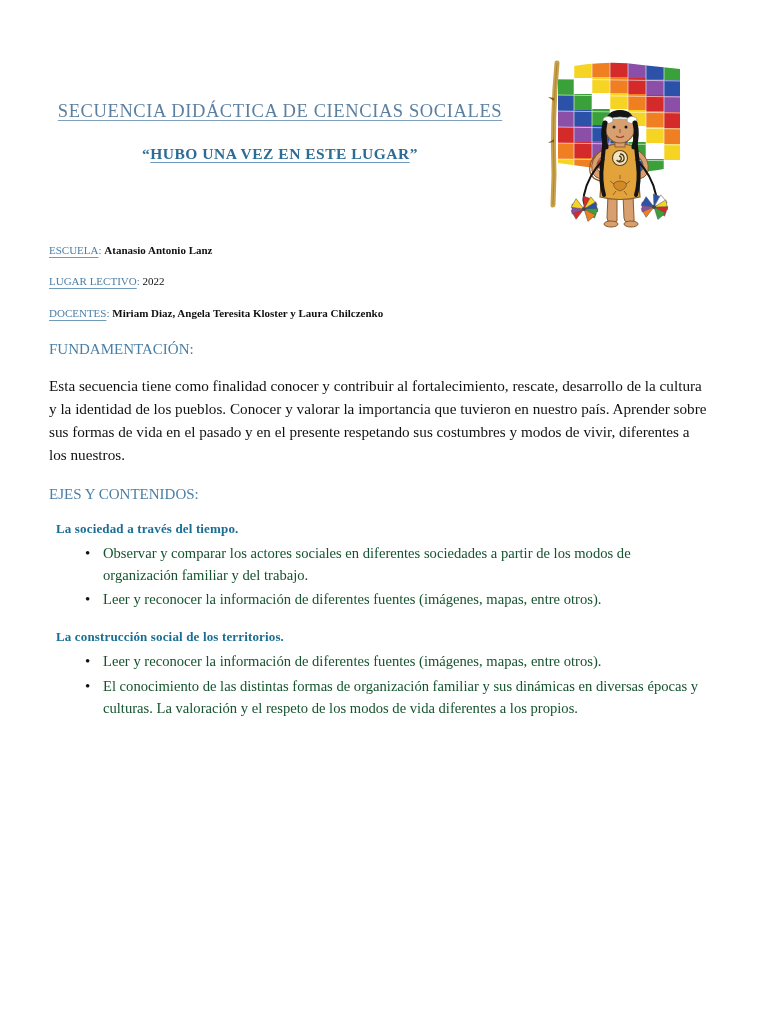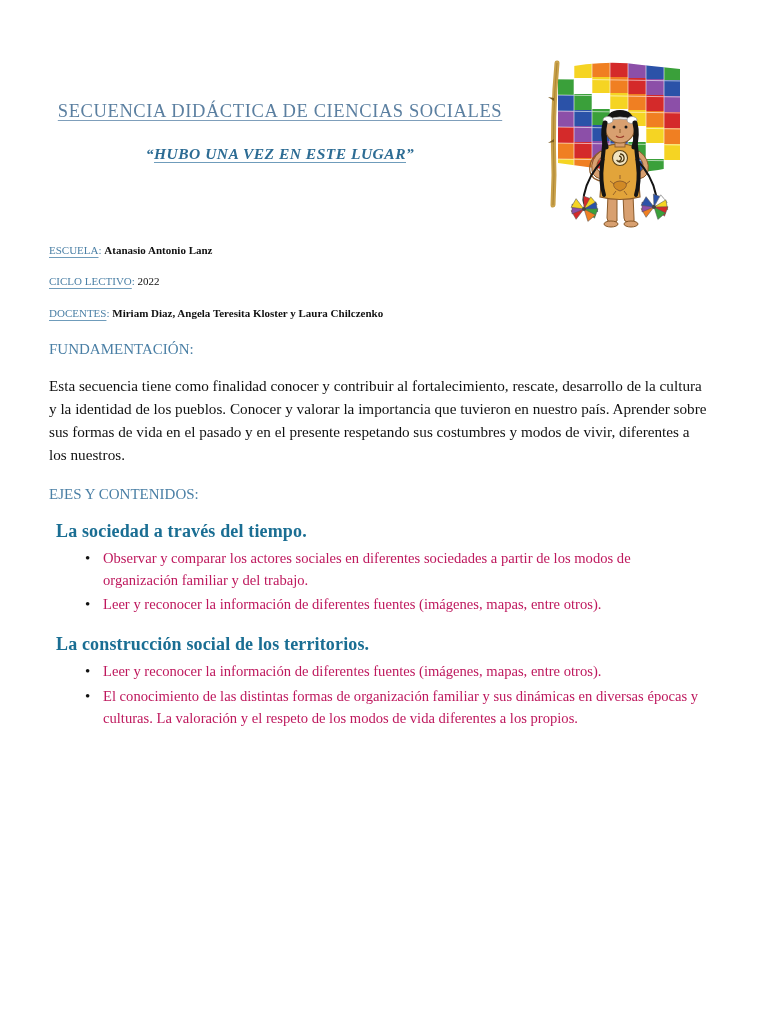--- a/index.html
+++ b/index.html
@@ -47,21 +47,20 @@
     text-decoration-color: #7f9fbb;
     text-underline-offset: 3px;
   }
   .doc-subtitle {
     margin: 22px 0 0 0;
     font-size: 15.5px;
     font-weight: bold;
     color: #2d6c94;
     letter-spacing: 0.5px;
     white-space: nowrap;
-    font-style: italic;
   }
   .doc-subtitle .u {
     text-decoration: underline;
     text-decoration-color: #6f9cbb;
     text-underline-offset: 3px;
   }
   .quote-mark {
     text-decoration: none;
     color: #2d6c94;
   }
@@ -114,37 +113,37 @@
   .paragraph {
     font-size: 15.2px;
     line-height: 1.52;
     color: #111111;
     margin: 16px 0 16px 0;
     text-align: left;
     max-width: 660px;
   }
 
   .eje-heading {
-    font-size: 18px;
+    font-size: 13px;
     font-weight: bold;
     color: #1a6e93;
     margin: 18px 0 6px 7px;
     letter-spacing: 0.15px;
   }
 
   ul.eje-list {
     list-style: none;
     margin: 0 0 4px 0;
     padding: 0 0 0 36px;
   }
   ul.eje-list li {
     position: relative;
     font-size: 14.6px;
     line-height: 1.5;
-    color: #be185d;
+    color: #14532d;
     margin-bottom: 2px;
     padding-left: 18px;
     max-width: 600px;
   }
   ul.eje-list li::before {
     content: "\2022";
     position: absolute;
     left: 0;
     top: -1px;
     font-size: 15px;
@@ -349,21 +348,21 @@
   </div>
 
   <div class="content">
 
     <div class="field-row">
       <span class="field-label">ESCUELA</span><span class="field-colon">:</span>
       <span class="field-value bold">Atanasio Antonio Lanz</span>
     </div>
 
     <div class="field-row">
-      <span class="field-label">CICLO LECTIVO</span><span class="field-colon">:</span>
+      <span class="field-label">LUGAR LECTIVO</span><span class="field-colon">:</span>
       <span class="field-value">2022</span>
     </div>
 
     <div class="field-row">
       <span class="field-label">DOCENTES</span><span class="field-colon">:</span>
       <span class="field-value bold">Miriam Diaz, Angela Teresita Kloster y Laura Chilczenko</span>
     </div>
 
 
     <div class="section-label">

